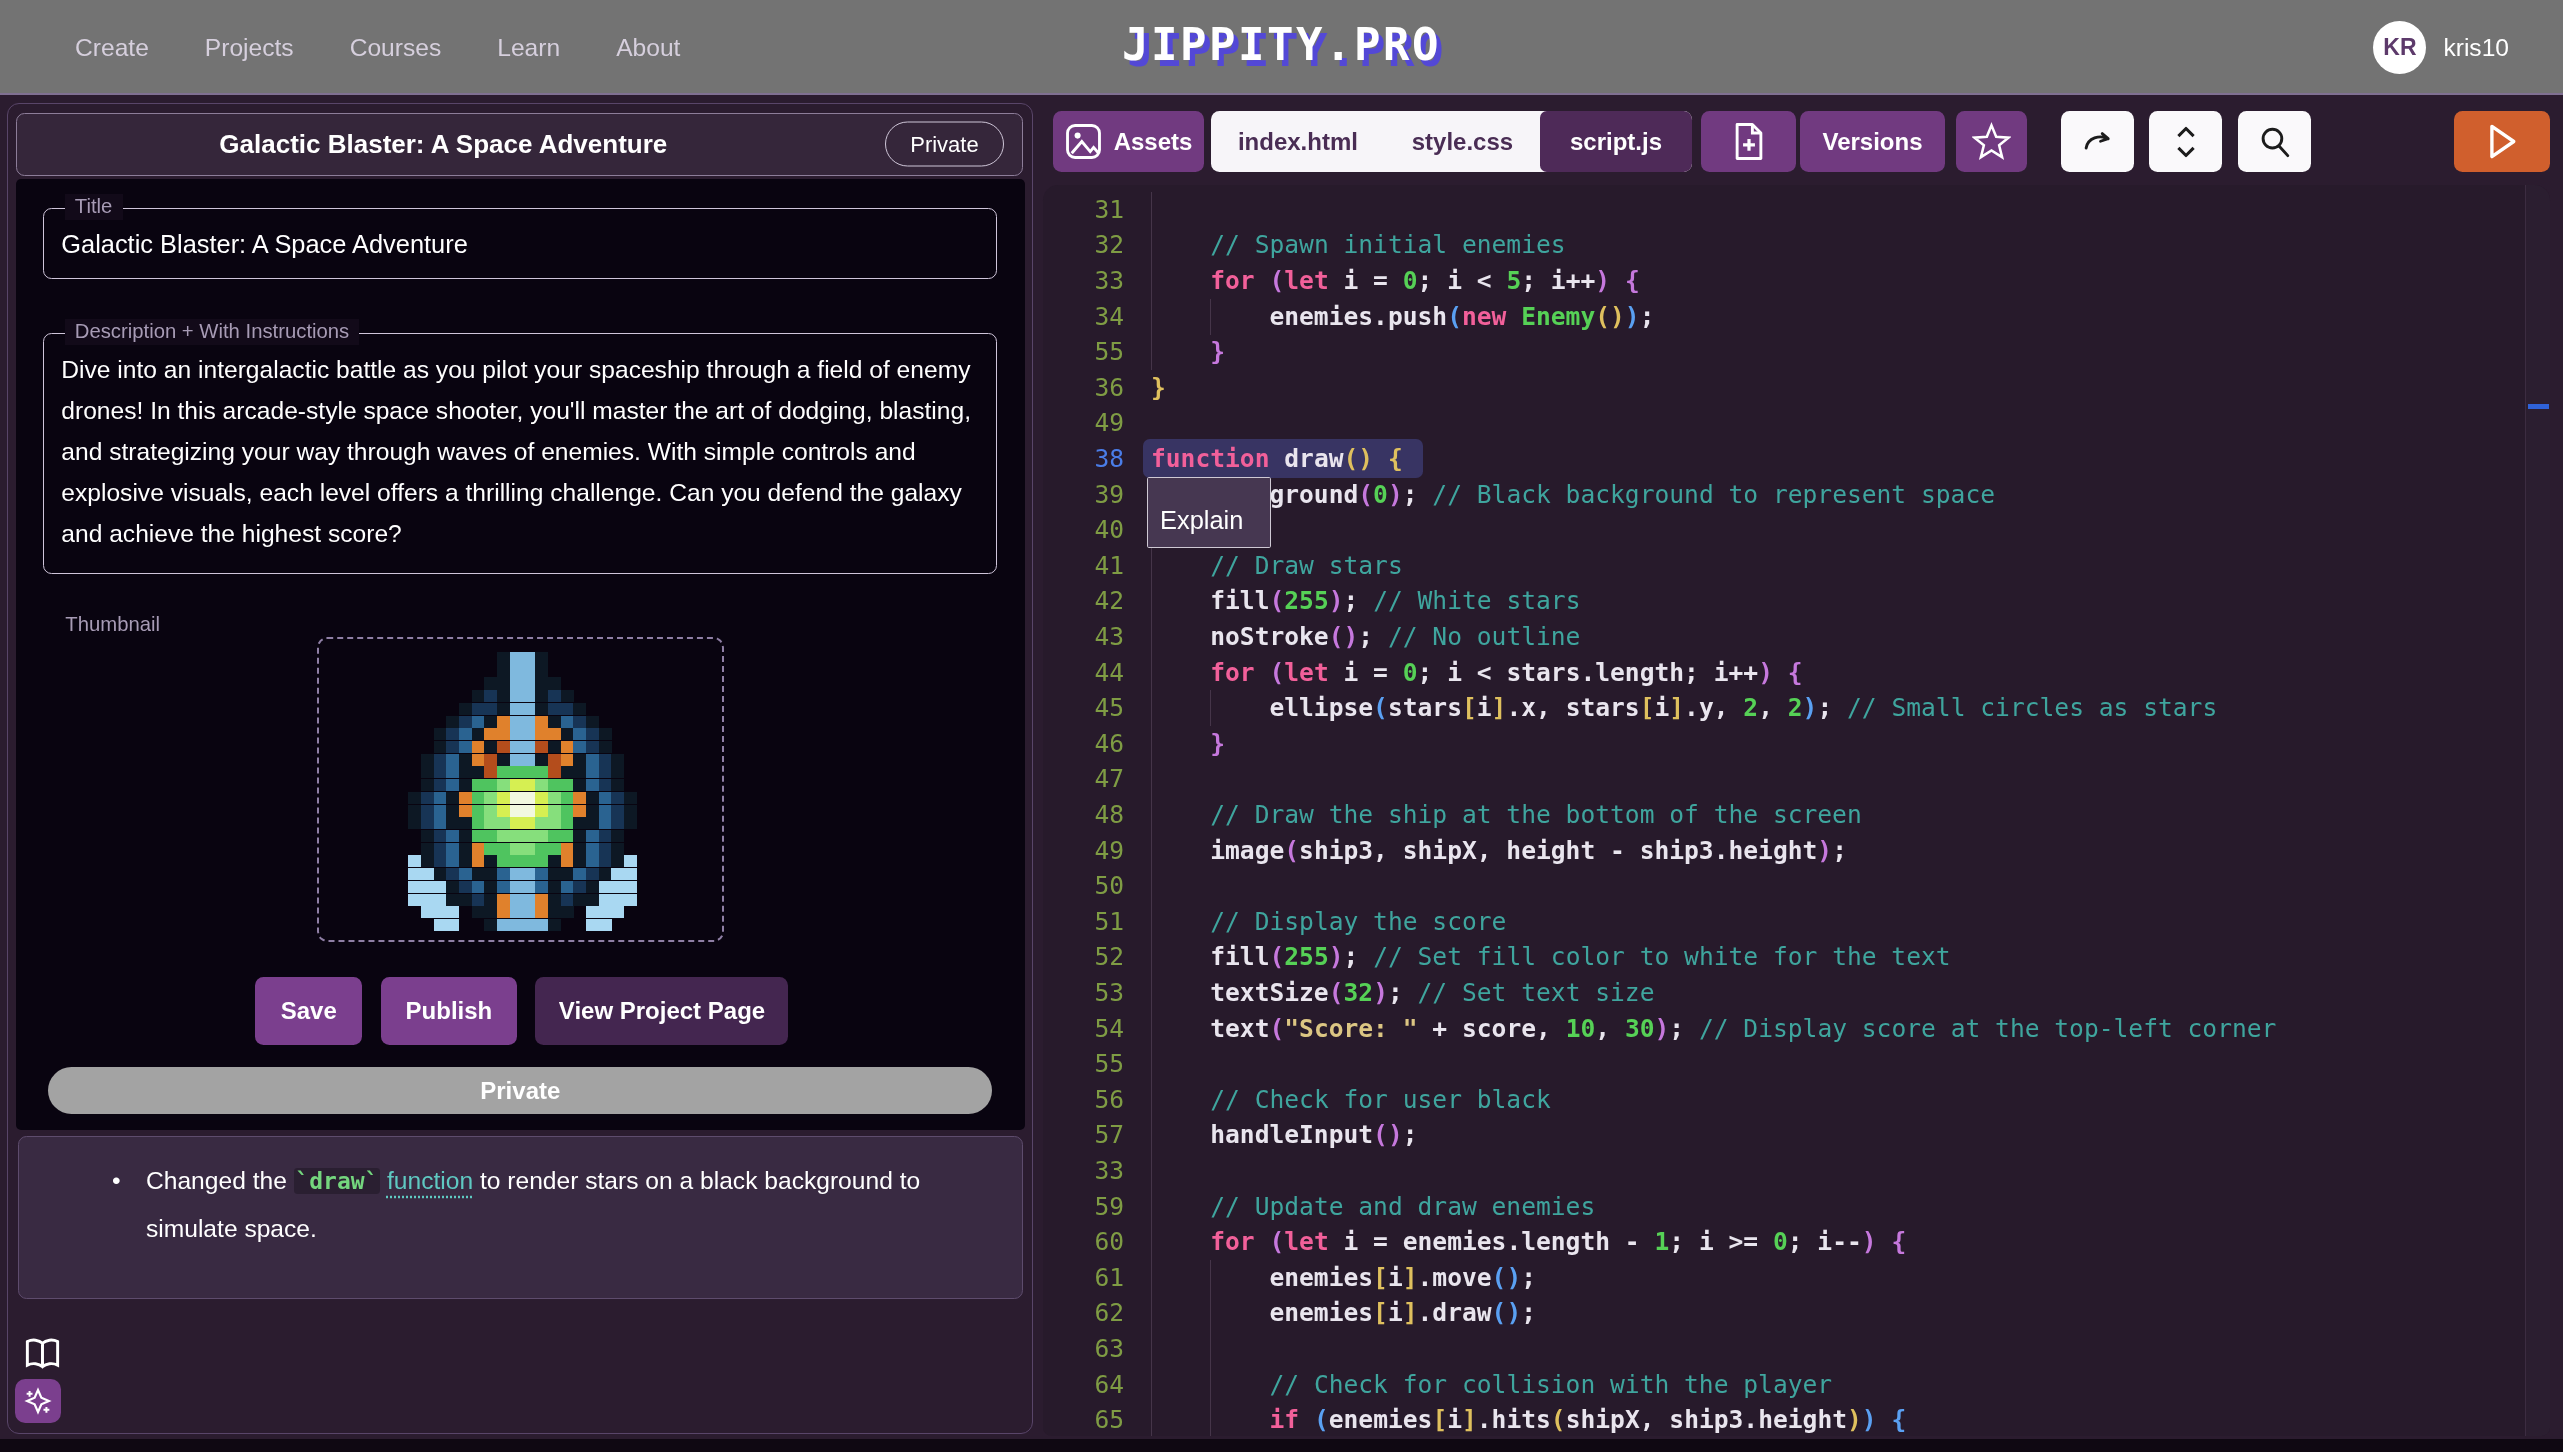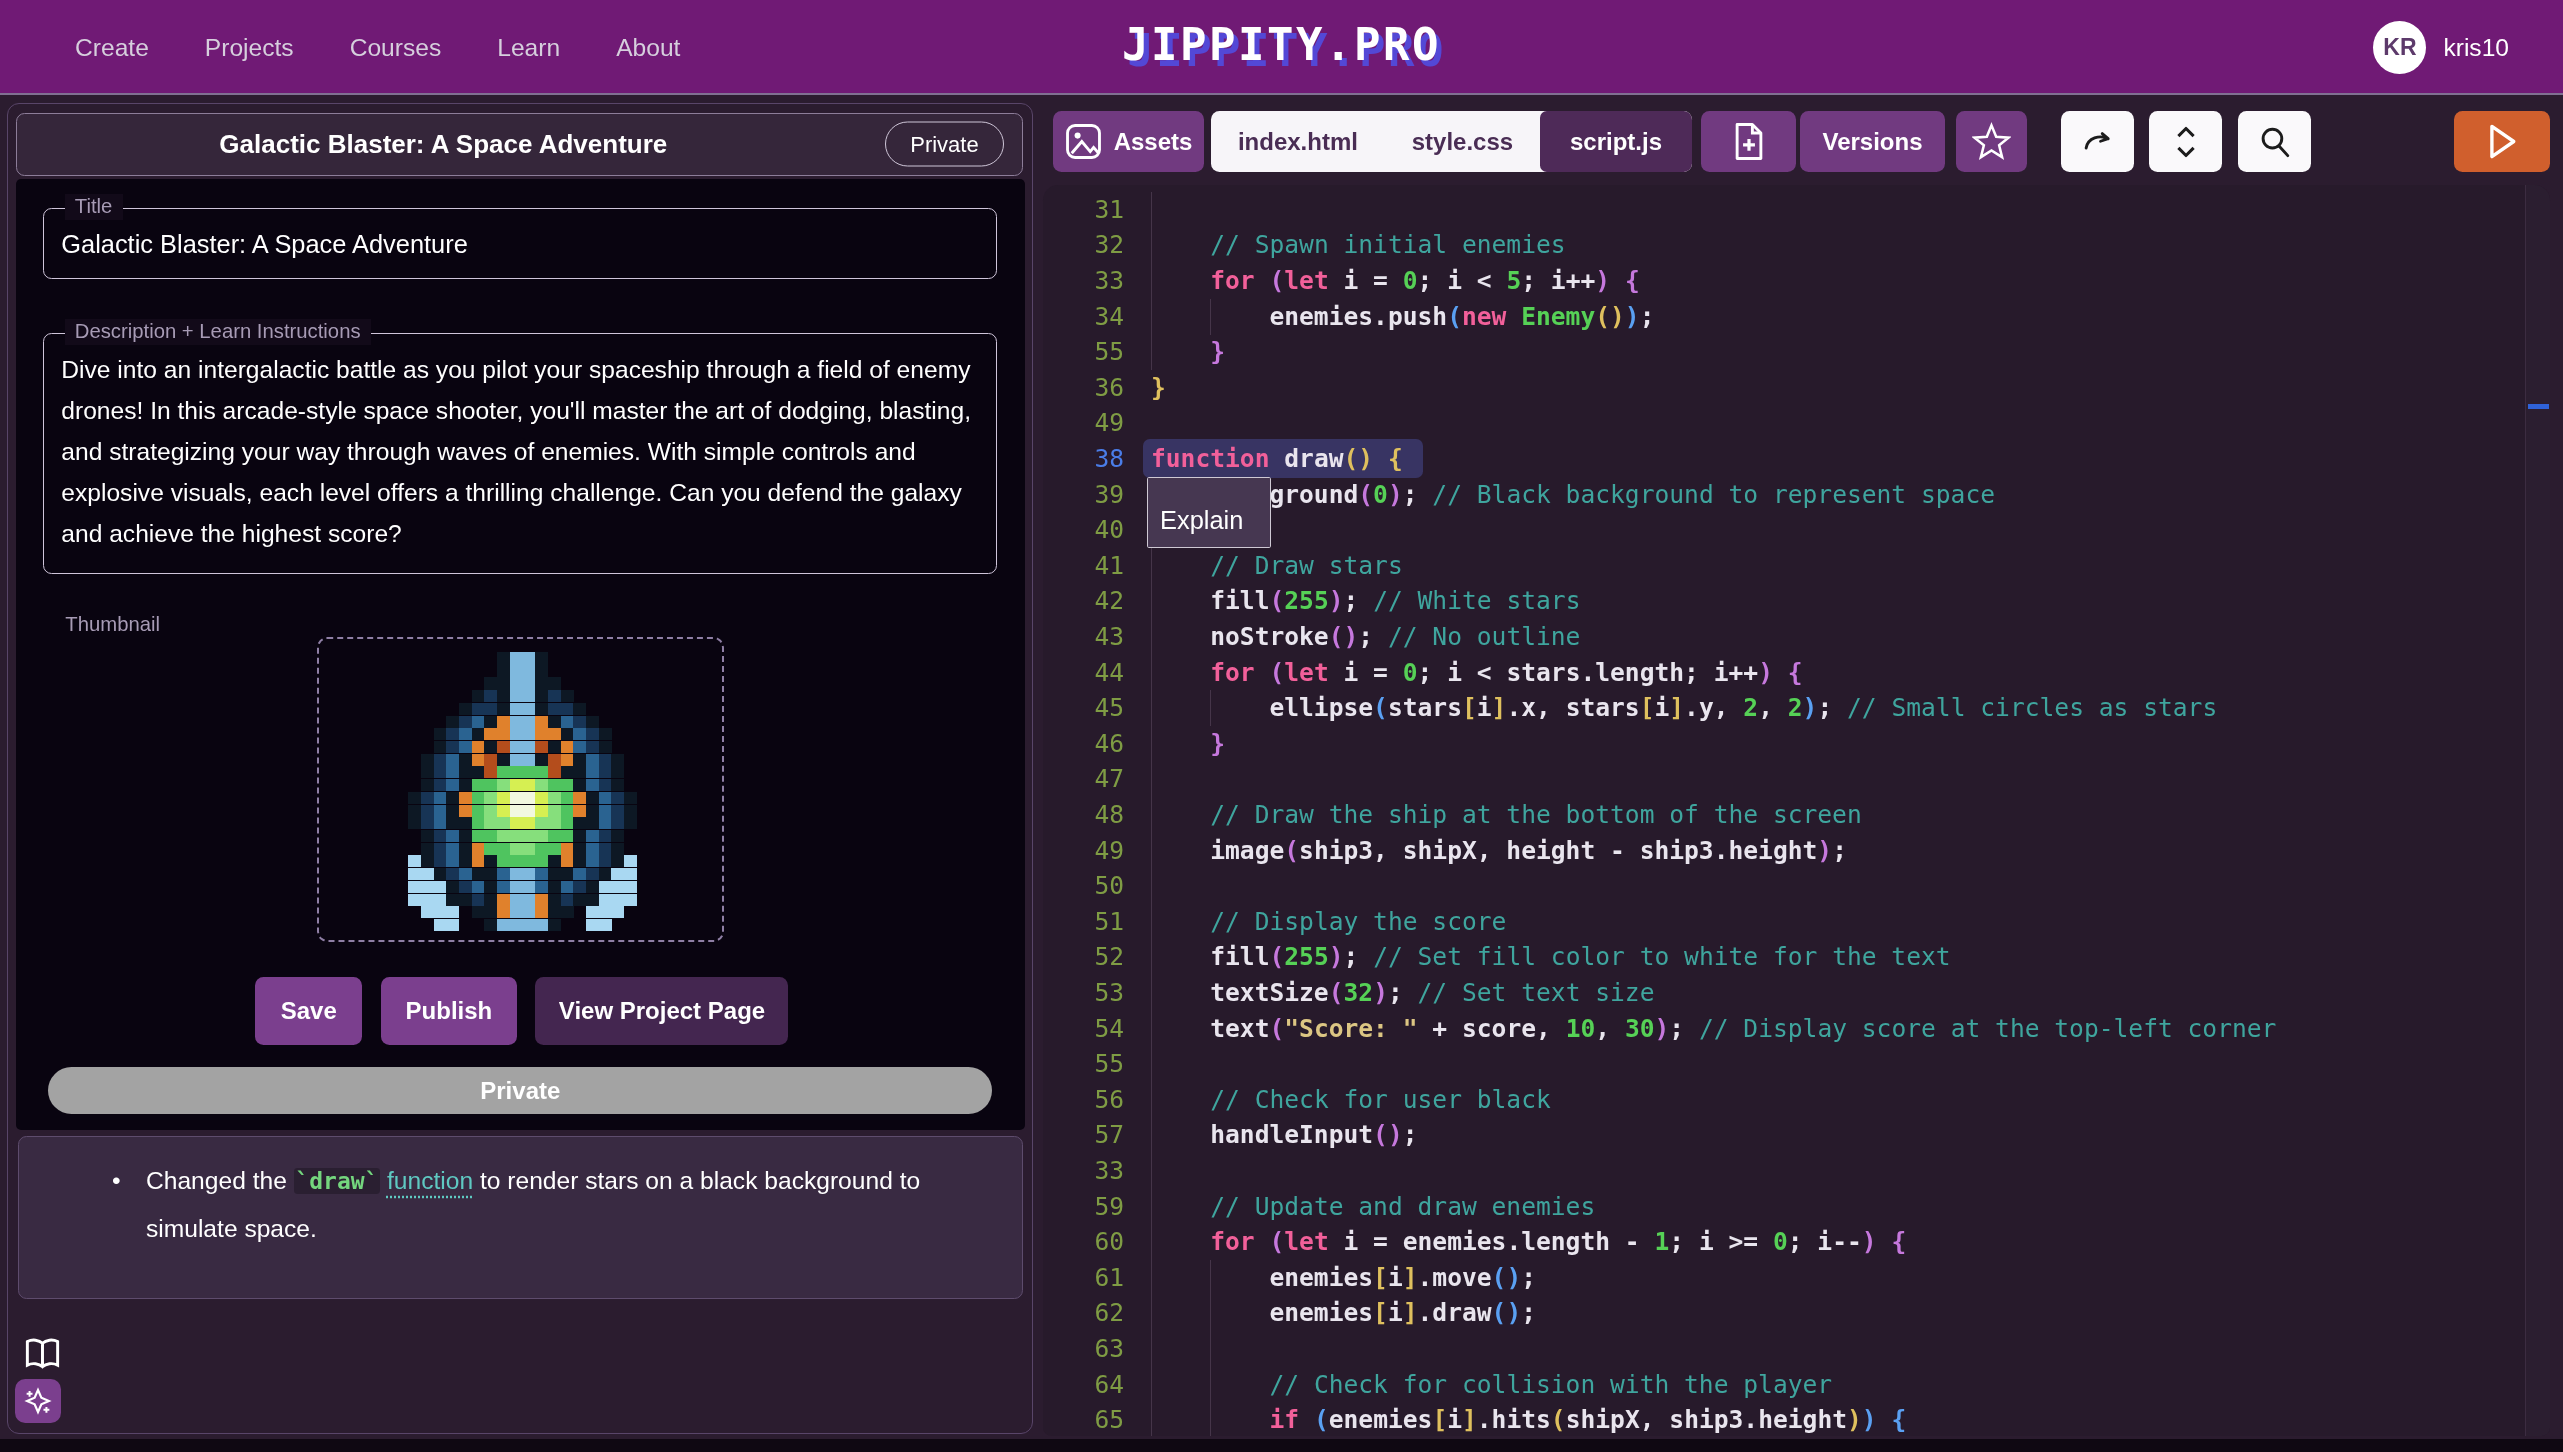--- a/index.html
+++ b/index.html
@@ -1,21 +1,21 @@
 <!DOCTYPE html>
 <html style="font-size:13.6px"><head>
 <meta charset="utf-8">
 <style>
   * { margin:0; padding:0; box-sizing:border-box; }
   html,body { background:#1a0f1e; }
   body { font-family:"Liberation Sans", sans-serif; }
   .screen { position:relative; width:2563px; height:1453px; background:#2b1c2f; overflow:hidden; }
 
   
-  .navbar { position:absolute; left:0; top:0; width:2563px; height:95px; background:#701a75; border-bottom:2.5px solid #807092; }
+  .navbar { position:absolute; left:0; top:0; width:2563px; height:95px; background:#737373; border-bottom:2.5px solid #807092; }
   .nav-links { position:absolute; left:75px; top:0; height:95px; display:flex; align-items:center; gap:56px; }
   .nav-link { color:#d6cfdd; font-size:24.6px; cursor:pointer; }
   .logo { position:absolute; left:50%; top:50%; transform:translate(-50%,-54%); color:#ffffff; font-family:"DejaVu Sans Mono", monospace; font-weight:bold; font-size:44px; letter-spacing:2.5px; text-shadow:5.1px 5.1px 0 #5348d6; }
   .user-chip { position:absolute; right:54px; top:0; height:95px; display:flex; align-items:center; gap:17px; cursor:pointer; }
   .avatar { width:53px; height:53px; border-radius:50%; background:#ffffff; display:flex; align-items:center; justify-content:center; color:#5d3a6b; font-size:23px; font-weight:bold; }
   .username { color:#ffffff; font-size:24.6px; }
 
   
   .left-col { position:absolute; left:6.8px; top:103px; width:1026px; height:1331px; background:#2b1c2f; border:1.7px solid #594569; border-radius:12px; overflow:hidden; }
   .proj-header { position:absolute; left:8.5px; top:8.5px; width:1007px; height:63px; background:#35263a; border:1.7px solid #8d7d99; border-radius:8.5px; }
@@ -114,21 +114,21 @@
       <div class="badge-private">Private</div>
     </div>
 
     <div class="form-panel">
       <div class="fieldset fs-title">
         <div class="legend">Title</div>
         <div class="value">Galactic Blaster: A Space Adventure</div>
       </div>
 
       <div class="fieldset fs-desc">
-        <div class="legend">Description + Learn Instructions</div>
+        <div class="legend">Description + With Instructions</div>
         <div class="value">Dive into an intergalactic battle as you pilot your spaceship through a field of enemy drones! In this arcade-style space shooter, you'll master the art of dodging, blasting, and strategizing your way through waves of enemies. With simple controls and explosive visuals, each level offers a thrilling challenge. Can you defend the galaxy and achieve the highest score?</div>
       </div>
 
       <div class="thumb-label">Thumbnail</div>
       <div class="thumb-box">
         <div class="pixel-grid">
             <div style="left: 89px; top: 0px; background: rgb(13, 24, 36);"></div>
             <div style="left: 102px; top: 0px; background: rgb(127, 185, 222);"></div>
             <div style="left: 114px; top: 0px; background: rgb(127, 185, 222);"></div>
             <div style="left: 127px; top: 0px; background: rgb(13, 24, 36);"></div>

